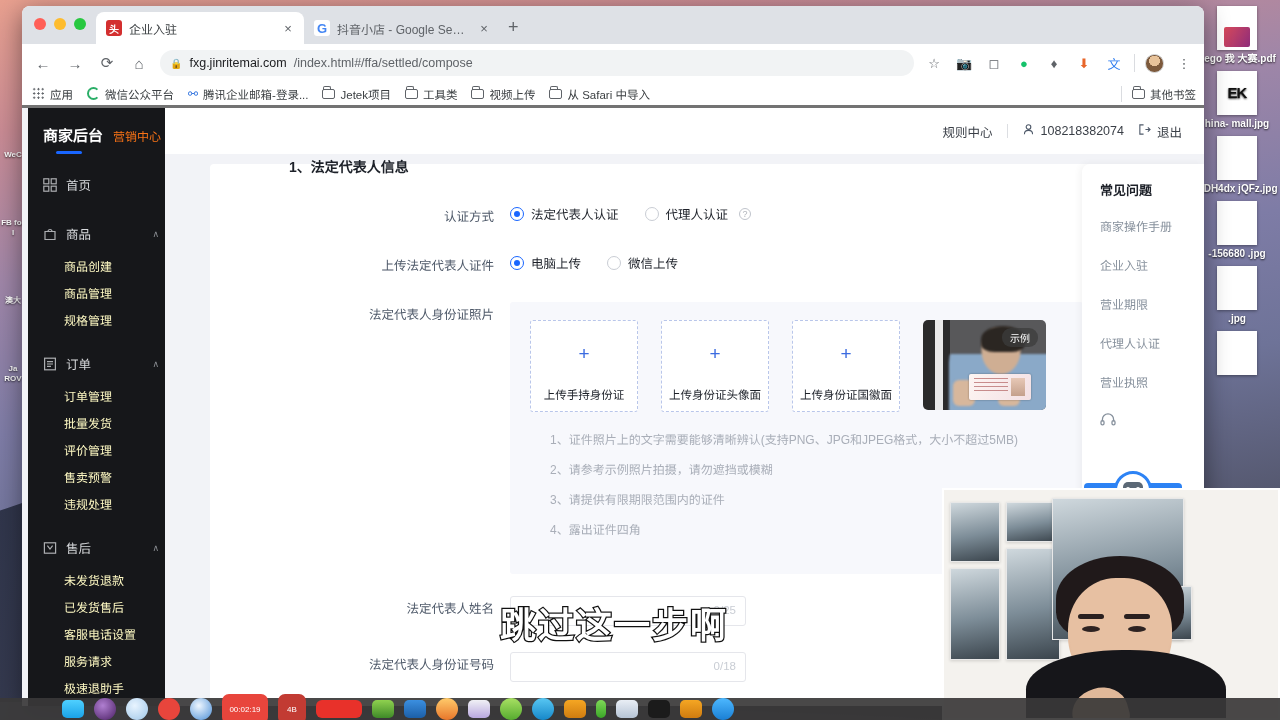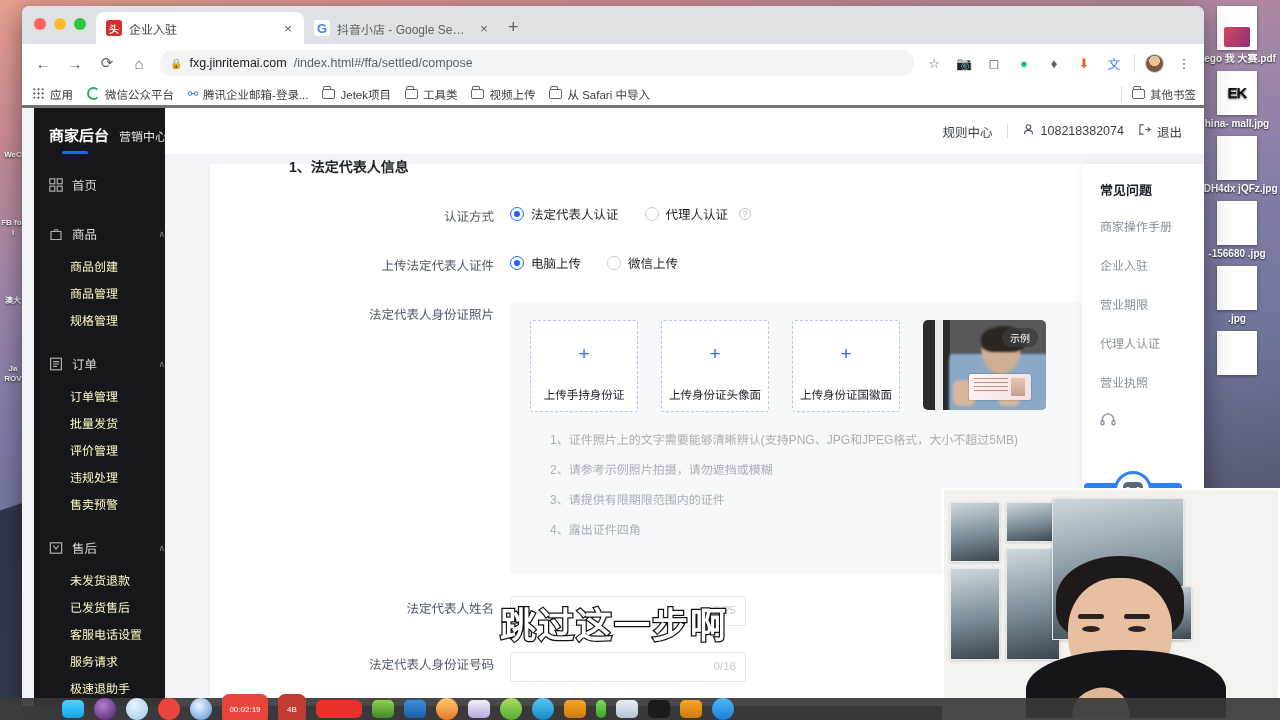--- a/index.html
+++ b/index.html
@@ -105,26 +105,26 @@
   .g-folder::before{content:"";position:absolute;top:-3.4px;left:0;width:6px;height:3px;border:1.2px solid #5f6368;border-bottom:none;border-radius:2px 2px 0 0;}
   .g-wx { width:12px;height:12px;border-radius:50%;border:2px solid #2aae67;border-right-color:transparent; }
   .g-tx { color:#3b7ae0; font-size:12px; font-weight:bold; }
   .bm-right { position:absolute; right: 8px; display:flex; align-items:center; gap:5px;
               padding-left: 10px; border-left:1px solid #dadce0; }
 
   
   .page { position: relative; height: 598px; background: #f2f3f7; overflow: hidden; }
 
   .app-sidebar {
-    position:absolute; left:12px; top:0; width: 143px; height: 598px; background: #16171a; color:#c7c9cc;
+    position:absolute; left:6px; top:0; width: 143px; height: 598px; background: #16171a; color:#c7c9cc;
     font-size: 12.5px; overflow:hidden;
   }
   .brand { padding: 16px 0 0 15px; display:flex; align-items:baseline; gap: 10px; }
   .brand .b1 { color:#fff; font-size: 15px; font-weight: bold; }
-  .brand .b2 { color:#e5e5e5; font-size: 12px; }
+  .brand .b2 { color:#f97316; font-size: 12px; }
   .brand-underline { width: 26px; height: 3px; background:#1966ff; border-radius:2px; margin: 6px 0 0 28px; }
   .nav-group { margin-top: 12px; }
   .nav-top { display:flex; align-items:center; gap:9px; padding: 9px 12px 9px 15px; color:#d8dadd; cursor:pointer; }
   .nav-top .ng { width:14px; height:14px; flex:0 0 auto; opacity:.85; }
   .chev { margin-left:auto; font-size: 9px; color:#8b8e93; }
   .nav-sub { padding: 5px 0 5px 36px; font-size: 12px; color:#fef9c3; cursor:pointer; }
 
   .content-scroll { position:absolute; left:143px; top:0; right:0; bottom:0; background:#f2f3f7; }
   .topbar { height: 46px; background:#fff; display:flex; align-items:center; justify-content:flex-end;
             gap: 14px; padding-right: 22px; font-size: 12.5px; color:#3a3f47; }
@@ -409,22 +409,22 @@
                   <rect x="1.6" y="1.2" width="10.8" height="11.6" fill="none" stroke="#c7c9cc" stroke-width="1.2"></rect>
                   <path d="M4 4.6h6M4 7h6M4 9.4h4" stroke="#c7c9cc" stroke-width="1.1"></path>
                 </svg>
             </span>
             <span>订单</span>
             <span class="chev">∧</span>
           </div>
           <div class="nav-sub">订单管理</div>
           <div class="nav-sub">批量发货</div>
           <div class="nav-sub">评价管理</div>
+          <div class="nav-sub">售卖预警</div>
           <div class="nav-sub">违规处理</div>
-          <div class="nav-sub">售卖预警</div>
         </div>
 
         <div class="nav-group">
           <div class="nav-top">
             <span class="ng">
               <svg viewBox="0 0 14 14" width="14" height="14">
                   <rect x="1.4" y="1.8" width="11.2" height="10.4" fill="none" stroke="#c7c9cc" stroke-width="1.2"></rect>
                   <path d="M4.4 4.6l2.6 3.4 2.6-3.4" fill="none" stroke="#c7c9cc" stroke-width="1.2"></path>
                 </svg>
             </span>

